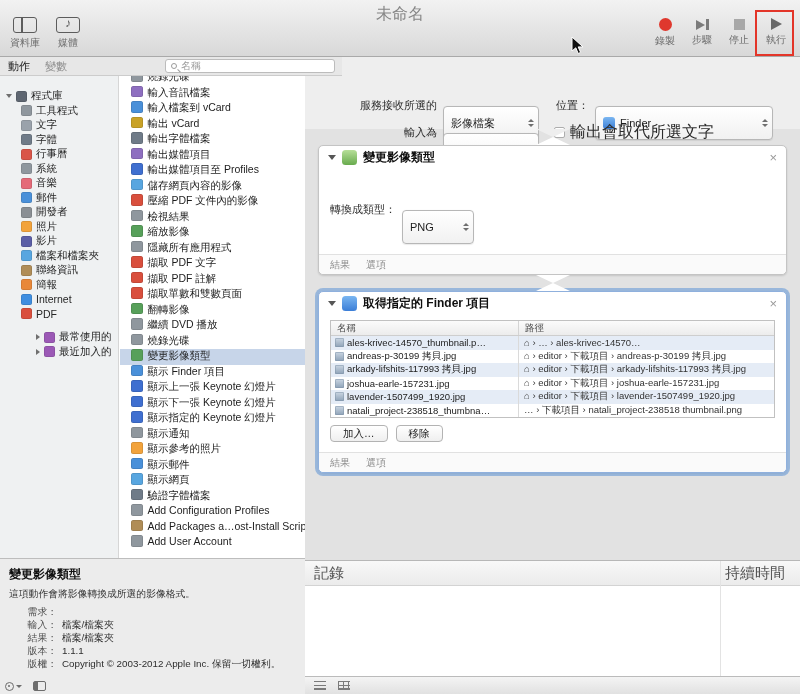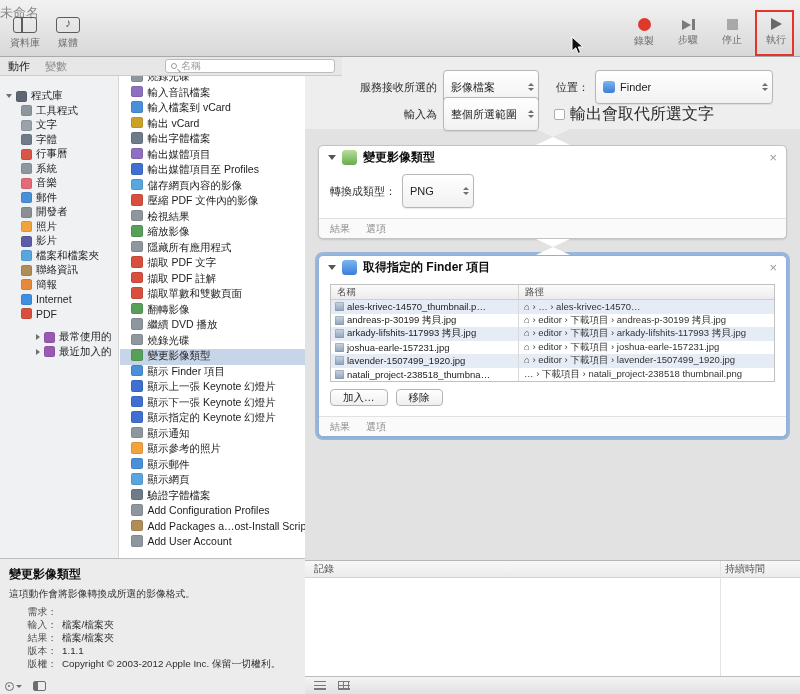--- a/index.html
+++ b/index.html
@@ -2,23 +2,23 @@
 <html><head>
 <meta charset="utf-8">
 <style>
   * { margin:0; padding:0; box-sizing:border-box; }
   html,body { width:800px; height:694px; overflow:hidden; }
   body { font-family:"Liberation Sans","DejaVu Sans",sans-serif; background:#e3e3e3; position:relative; color:#222; }
 
   
   .chrome { position:absolute; left:0; top:0; width:800px; height:57px;
             background:linear-gradient(#f2f2f2,#d8d8d8); border-bottom:1px solid #a9a9a9; z-index:5; }
-  .titlebar-title { position:absolute; top:4px; left:0; width:100%; text-align:left; font-size:13px; color:#868686; }
+  .titlebar-title { position:absolute; top:4px; left:0; width:100%; text-align:center; font-size:16px; color:#868686; }
   .tb-left { position:absolute; left:10px; top:17px; display:flex; gap:16px; }
-  .tb-right { position:absolute; right:14px; top:15px; display:flex; gap:24px; align-items:flex-start; }
+  .tb-right { position:absolute; right:14px; top:15px; display:flex; gap:17px; align-items:flex-start; }
   .tb-btn { display:flex; flex-direction:column; align-items:center; gap:3px; font-size:10px; color:#6e6e6e; cursor:default; }
   .icon-library { width:24px; height:16px; border:1.5px solid #5c5c5c; border-radius:3px; position:relative; }
   .icon-library::before { content:""; position:absolute; left:7px; top:0; bottom:0; width:1.5px; background:#5c5c5c; }
   .icon-media { width:24px; height:16px; border:1.5px solid #5c5c5c; border-radius:3px; position:relative; }
   .icon-media::before { content:"♪"; position:absolute; left:0; right:0; top:-2px; text-align:center; font-size:12px; color:#5c5c5c; }
   .icon-record { width:13px; height:13px; border-radius:50%; background:#df382d; margin-top:3px; }
   .icon-step { display:flex; align-items:center; margin-top:4px; }
   .icon-step .tri { width:0; height:0; border-left:9px solid #7b7b7b; border-top:5.5px solid transparent; border-bottom:5.5px solid transparent; }
   .icon-step .bar { width:2.5px; height:11px; background:#7b7b7b; margin-left:1.5px; }
   .icon-stop { width:11px; height:11px; background:#a8a8a8; margin-top:4px; }
@@ -64,21 +64,21 @@
   .panel-toggle-icon::before { content:""; position:absolute; left:0; top:0; bottom:0; width:3.5px; background:#6d6d6d; }
 
   
   .workflow { position:absolute; left:305px; top:57px; right:0; bottom:0; background:#e2e2e2; }
   .service { position:relative; height:72px; background:#eeeeee; }
   .svc-row { position:absolute; left:0; right:10px; display:flex; align-items:center; }
   .svc-row1 { top:13px; } .svc-row2 { top:40px; }
   .svc-label { width:132px; text-align:right; font-size:11px; color:#2c2c2c; margin-right:6px; flex:none; }
   .popup { height:34px; background:linear-gradient(#ffffff,#f1f1f1); border:1px solid #b7b7b7; border-radius:4px;
            display:inline-flex; align-items:center; font-size:11px; color:#1e1e1e; padding:0 20px 0 7px; position:relative;
-           box-shadow:0 0.5px 1px rgba(0,0,0,0.08); white-space:nowrap; }
+           box-shadow:0 0.5px 1px rgba(0,0,0,0.08); white-space:nowrap;margin-top:36px; }
   .popup .arrows { position:absolute; right:4px; top:0; bottom:0; display:flex; flex-direction:column; justify-content:center; align-items:center; gap:1.5px; }
   .arrow-up { width:0; height:0; border-bottom:3.5px solid #6f6f6f; border-left:3px solid transparent; border-right:3px solid transparent; }
   .arrow-down { width:0; height:0; border-top:3.5px solid #6f6f6f; border-left:3px solid transparent; border-right:3px solid transparent; }
   .w96 { min-width:96px; } .w178 { min-width:178px; } .w72 { min-width:72px; }
   .finder-mini { width:12px; height:12px; border-radius:3px; background:linear-gradient(#7ab6f1,#3b7ed7); margin-right:5px; flex:none; }
   .cb { width:11px; height:11px; border:1px solid #adadad; background:#fff; border-radius:2px; margin:0 5px 0 15px; flex:none; }
   .cb-label { font-size:16px; color:#2c2c2c; }
 
   .canvas { position:absolute; top:72px; left:0; right:0; bottom:134px; overflow:hidden; }
   .funnel { height:16px; position:relative; }
@@ -111,22 +111,22 @@
   .gt-row { display:flex; height:13.5px; align-items:stretch; }
   .gt-row:nth-child(odd) { background:#e5ecf6; }
   .gt-row .name { width:188px; padding-left:4px; display:flex; gap:3px; align-items:center; border-right:1px solid #dadada; overflow:hidden; white-space:nowrap; }
   .thumb { width:9px; height:9px; border-radius:1.5px; background:linear-gradient(#ccd7e3,#8ea2b7); box-shadow:inset 0 0 0 0.5px #7e92a7; flex:none; }
   .gt-row .path { flex:1; padding-left:5px; display:flex; align-items:center; overflow:hidden; white-space:nowrap; color:#333; }
   .btn-row { display:flex; gap:8px; margin-top:7px; }
   .sm-btn { height:17px; padding:0 12px; background:linear-gradient(#ffffff,#efefef); border:1px solid #b3b3b3; border-radius:4px;
             font-size:10.5px; color:#1e1e1e; display:flex; align-items:center; cursor:default; }
 
   .log { position:absolute; left:0; right:0; bottom:18px; height:116px; background:#fff; border-top:1px solid #b7b7b7; }
-  .log-header { height:17px; background:linear-gradient(#f8f8f8,#ebebeb); border-bottom:1px solid #d3d3d3; position:relative;
-                font-size:10px; color:#555; display:flex; align-items:center; }
+  .log-header { height:25px; background:linear-gradient(#f8f8f8,#ebebeb); border-bottom:1px solid #d3d3d3; position:relative;
+                font-size:15px; color:#555; display:flex; align-items:center; }
   .log-header .h-log { padding-left:9px; }
   .log-header .h-dur { position:absolute; left:420px; }
   .log-vline { position:absolute; left:415px; top:0; bottom:0; width:1px; background:#e3e3e3; }
 
   .statusbar { position:absolute; left:0; right:0; bottom:0; height:18px; background:linear-gradient(#f4f4f4,#e1e1e1);
                border-top:1px solid #bbbbbb; display:flex; align-items:center; gap:12px; padding-left:9px; }
   .view-lines { width:12px; height:9px; background:repeating-linear-gradient(to bottom,#7a7a7a 0 1.4px,transparent 1.4px 3.6px); }
   .view-grid { width:12px; height:9px;
                background:repeating-linear-gradient(to bottom,#7a7a7a 0 1.4px,transparent 1.4px 3.6px),
                           repeating-linear-gradient(to right,#7a7a7a 0 1.4px,transparent 1.4px 5px); }

